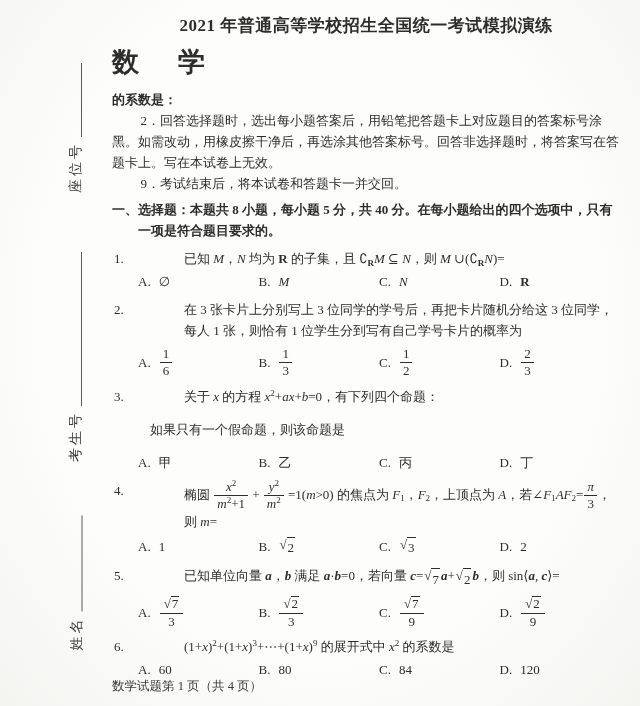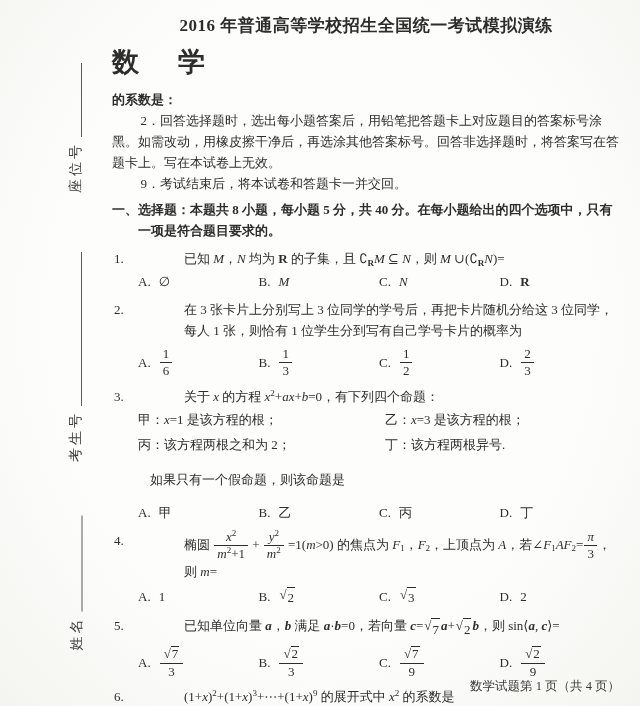--- a/index.html
+++ b/index.html
@@ -37,21 +37,21 @@
   .bv{font-weight:700;font-style:italic;}
   .sup{font-size:9px;vertical-align:.55em;line-height:0;}
   .subsc{font-size:9px;vertical-align:-.3em;line-height:0;}
   .frac{display:inline-block;text-align:center;line-height:1.1;vertical-align:-.75em;padding:0 1px;}
   .frac .num{display:block;border-bottom:1px solid currentColor;padding:0 3px 1px;}
   .frac .den{display:block;padding:1px 3px 0;}
   .rt{display:inline-flex;align-items:stretch;margin:0 1px;}
   .rsign{line-height:1.2;}
   .rbar{border-top:1px solid currentColor;padding:0 1px;}
   
-  .footer{position:absolute;left:112px;width:508px;bottom:11px;text-align:right;font-size:12.5px;color:#3a3a3a;}
+  .footer{position:absolute;left:112px;width:508px;bottom:11px;text-align:left;font-size:12.5px;color:#3a3a3a;}
 </style>
 </head>
 <body>
 
 <div class="page">
 
   <aside>
     <div class="margin-field" style="left:10px;top:117px;width:130px;">
       <span class="m-label">座位号</span>
       <span class="m-blank"></span>
@@ -60,21 +60,21 @@
       <span class="m-label">考生号</span>
       <span class="m-blank"></span>
     </div>
     <div class="margin-field" style="left:8px;top:572px;width:135px;">
       <span class="m-label">姓名</span>
       <span class="m-blank"></span>
     </div>
   </aside>
 
   <main class="content">
-    <h1 class="title">2016 年普通高等学校招生全国统一考试模拟演练</h1>
+    <h1 class="title">2021 年普通高等学校招生全国统一考试模拟演练</h1>
     <h2 class="subject">数　学</h2>
 
     <div class="notice">
       <p class="notice-head">的系数是：</p>
       <p class="notice-item">2．回答选择题时，选出每小题答案后，用铅笔把答题卡上对应题目的答案标号涂黑。如需改动，用橡皮擦干净后，再选涂其他答案标号。回答非选择题时，将答案写在答题卡上。写在本试卷上无效。</p>
       <p class="notice-item">9．考试结束后，将本试卷和答题卡一并交回。</p>
     </div>
 
     <p class="section-head">
       <span class="section-num">一、</span>
@@ -128,26 +128,20 @@
             <span>D.</span>
             <span><span class="frac"><span class="num">2</span><span class="den">3</span></span></span>
           </span>
       </div>
     </div>
 
     <div class="question">
       <div class="q-row">
         <span class="q-no">3.</span>
         <span class="q-text">关于 <span class="v">x</span> 的方程 <span class="v">x</span><span class="sup">2</span>+<span class="v">ax</span>+<span class="v">b</span>=0，有下列四个命题：</span>
-      </div>
-      <div class="props">
-        <span>甲：<span class="v">x</span>=1 是该方程的根；</span>
-        <span>乙：<span class="v">x</span>=3 是该方程的根；</span>
-        <span>丙：该方程两根之和为 2；</span>
-        <span>丁：该方程两根异号.</span>
       </div>
       <p class="follow" style="margin:12px;">如果只有一个假命题，则该命题是</p>
       <div class="options">
         <span class="opt">
             <span>A.</span>
             <span>甲</span>
           </span>
         <span class="opt">
             <span>B.</span>
             <span>乙</span>

